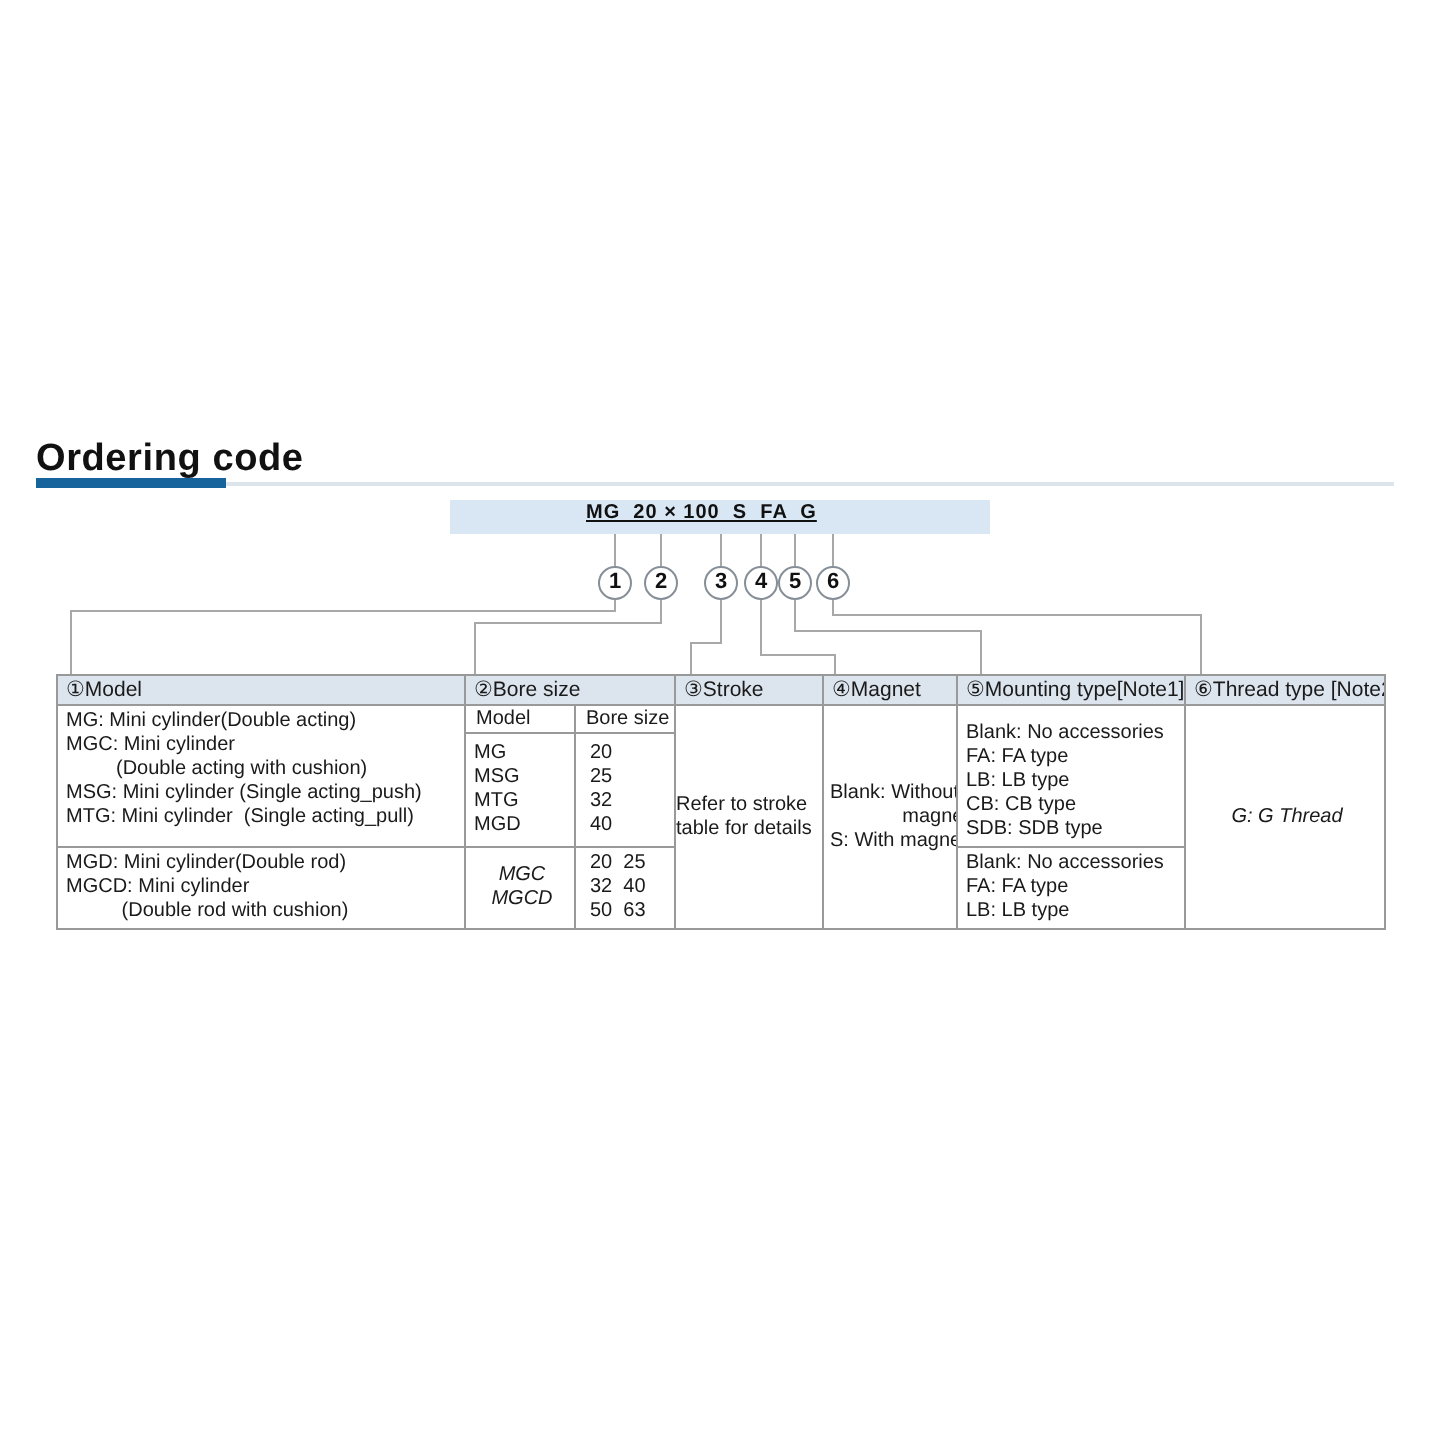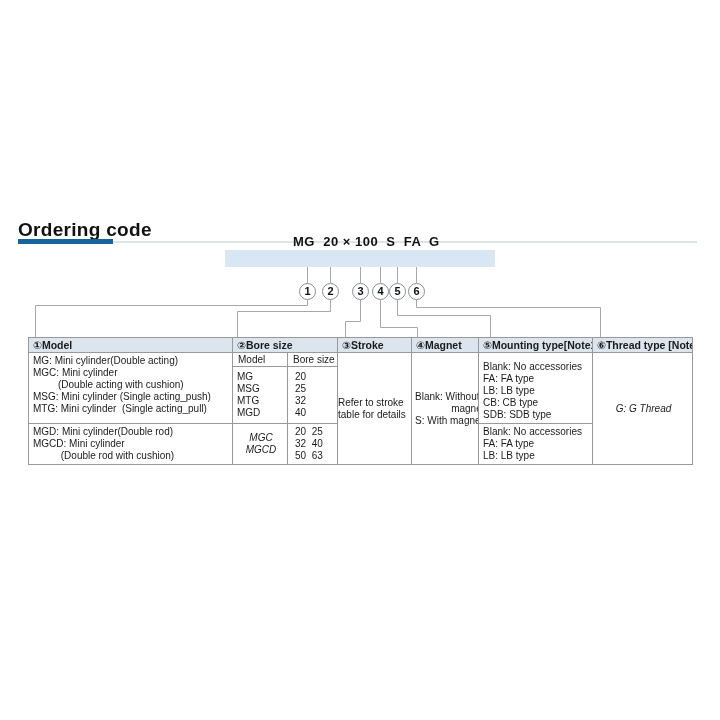--- a/index.html
+++ b/index.html
@@ -46,26 +46,27 @@
     position: absolute;
     left: 225px;
     top: 250px;
     width: 270px;
     height: 17px;
     background: #d9e6f4;
   }
   .code-text {
     position: absolute;
     left: 293px;
-    top: 234px;
-    font-size: 13px;
+    top: 251px;
+    font-size: 10px;
     font-weight: bold;
     color: #111;
     white-space: pre;
     letter-spacing: 0.5px;
+    text-decoration: underline;
   }
 
   
   .connectors {
     position: absolute;
     left: 0; top: 0;
     width: 720px; height: 720px;
     pointer-events: none;
   }
 
@@ -98,21 +99,21 @@
     color: #1a1a1a;
   }
   table.order-table td, table.order-table th {
     border: 1px solid #999;
     vertical-align: top;
     overflow: hidden;
   }
   table.order-table th {
     background: #dce4ee;
     font-size: 10.5px;
-    font-weight: bold;
+    font-weight: normal;
     text-align: left;
     padding: 1px 0 1px 4px;
     height: 15px;
     white-space: nowrap;
   }
   .cell-lines div { white-space: pre; line-height: 12px; }
   .pad { padding: 2px 2px 2px 4px; }
   .sub-head { font-size: 10px; padding: 0 0 0 5px; height: 14px; line-height: 13px; background: #fff; }
   .center-cell { vertical-align: middle !important; text-align: left; }
   .middle-left { vertical-align: middle !important; text-align: center; font-style: italic; }

